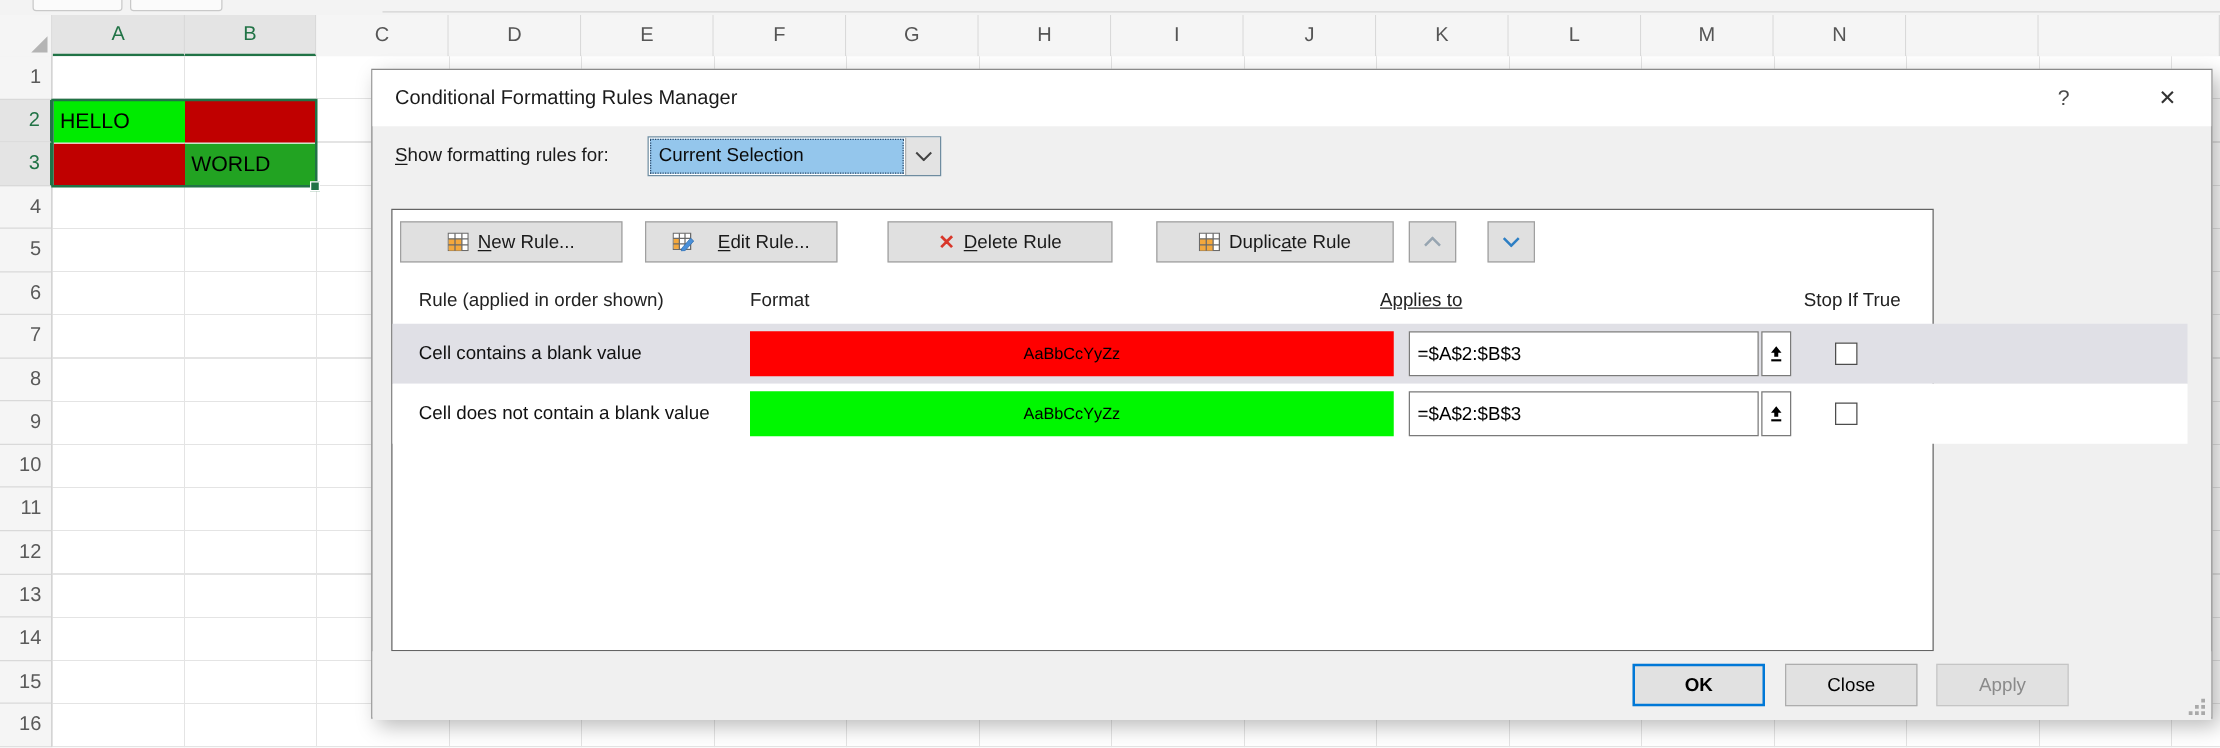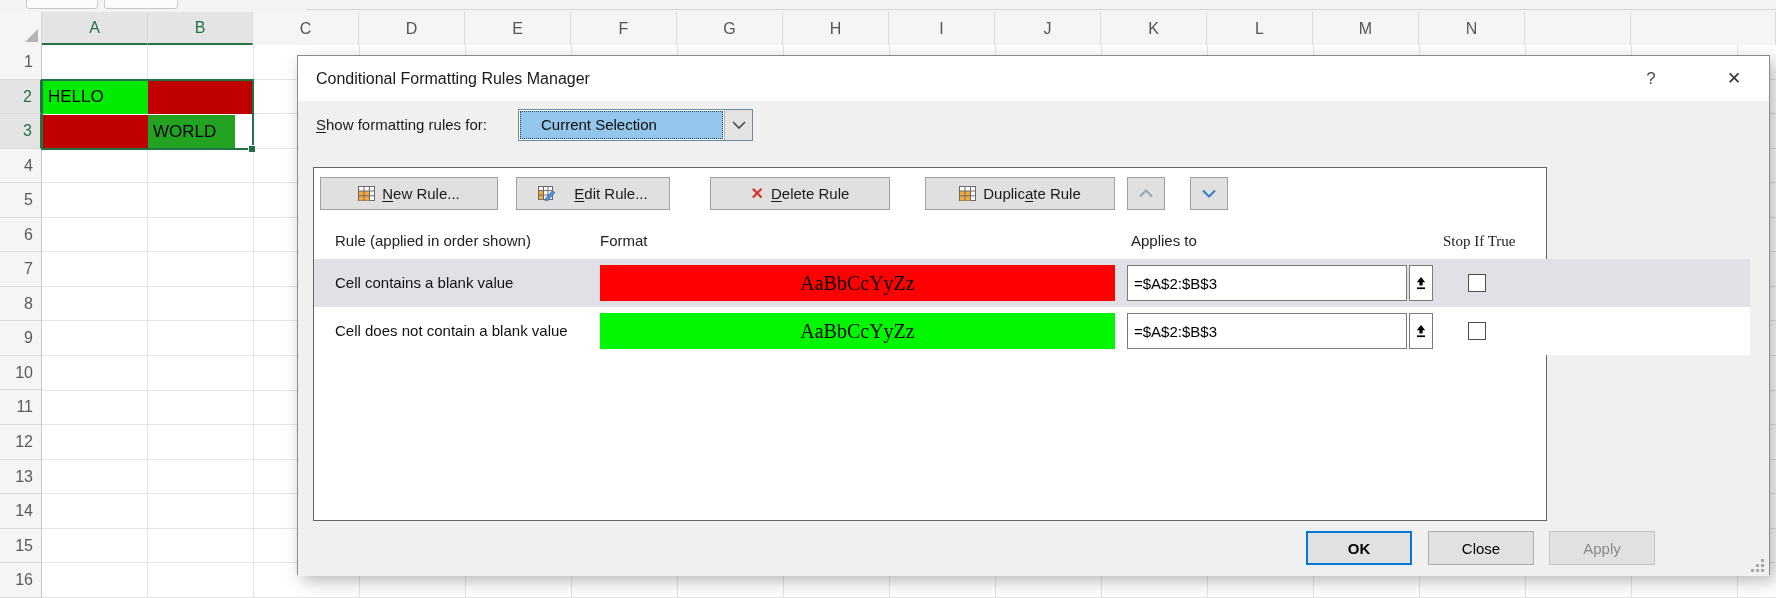--- a/index.html
+++ b/index.html
@@ -32,58 +32,58 @@
     background-image:
       repeating-linear-gradient(to bottom, transparent 0 33.56px, #E4E4E4 33.56px 34.56px),
       repeating-linear-gradient(to right,  transparent 0 105px,   #E4E4E4 105px 106px); }
 
   
   .cellA1 { position:absolute; left:46px; top:45px; height:34px; line-height:34px; font-size:17px; font-weight:bold; color:#000; white-space:nowrap; }
   .cc { position:absolute; height:34px; line-height:34px; font-size:17px; color:#000; padding-left:5px; }
   .a2 { left:43px;  top:80px;    width:105px; }
   .b2 { left:148px; top:80px;    width:105px; }
   .a3 { left:43px;  top:114.5px; width:105px; }
-  .b3 { left:148px; top:114.5px; width:87px; }
+  .b3 { left:148px; top:114.5px; width:105px; }
   .selbox { position:absolute; left:41px; top:78.5px; width:213px; height:71px; border:2px solid #217346; pointer-events:none; }
   .fillhandle { position:absolute; left:248px; top:144.5px; width:8px; height:8px; background:#217346; border:1px solid #fff; }
 
   
   .dialog { position:absolute; left:297px; top:55px; width:1473px; height:520px; background:#F0F0F0; border:1px solid #8A8A8A; box-shadow:5px 6px 16px rgba(0,0,0,.28); font-size:15px; color:#1a1a1a; }
   .dtitle { position:absolute; left:0; top:0; width:100%; height:45px; background:#fff; }
   .dtitle .txt { position:absolute; left:18px; top:0; line-height:45px; font-size:16px; color:#1a1a1a;text-align:right; }
   .dhelp  { position:absolute; left:1338px; top:0; width:30px; text-align:center; line-height:45px; font-size:17px; color:#4A4A4A; cursor:pointer; }
   .dclose { position:absolute; left:1418px; top:0; width:36px; text-align:center; line-height:45px; font-size:17px; color:#333; cursor:pointer; }
   .dbody { position:absolute; left:0; top:45px; width:100%; height:475px; }
 
   .showlbl { position:absolute; left:18px; top:12px; line-height:24px; font-size:15px; }
   .mn { text-decoration:underline; text-underline-offset:2px; }
   .combo { position:absolute; left:220px; top:8px; width:235px; height:32px; background:#fff; border:1px solid #6E8CA0; display:flex; }
-  .combotext { flex:1; margin:1px; background:#94C6EC; border:1px dotted #2B4A6B; padding-left:20px; line-height:26px; font-size:15px; color:#0a0a0a; overflow:hidden; white-space:nowrap; }
+  .combotext { flex:1; margin:1px; background:#94C6EC; border:1px dotted #2B4A6B; padding-left:6px; line-height:26px; font-size:15px; color:#0a0a0a; overflow:hidden; white-space:nowrap; }
   .comboarrow { width:28px; background:#E3E3E3; border-left:1px solid #B0B0B0; display:grid; place-items:center; }
 
   .rulesbox { position:absolute; left:15px; top:66px; width:1234px; height:354px; background:#fff; border:1px solid #646464;padding-left:48px; }
   .btn { position:absolute; top:9px; height:33px; background:#E0E0E0; border:1px solid #A0A0A0; font-size:15px; color:#1a1a1a; display:flex; align-items:center; justify-content:center; gap:7px; cursor:pointer; }
   .btn-new { left:6px;   width:178px; }
   .btn-edit{ left:202px; width:154px;gap:18px; }
   .btn-del { left:396px; width:180px; }
   .btn-dup { left:611px; width:190px; }
   .btn-up  { left:813px; width:38px; }
   .btn-down{ left:876px; width:38px; }
   .delx { color:#D8372A; font-size:16px; font-weight:bold; }
 
   .thead { position:absolute; left:0; top:55px; width:100%; height:36px; font-size:15px; color:#222; }
   .thead span { position:absolute; line-height:36px; }
   .h-rule   { left:21px; }  .h-format { left:286px; }
-  .h-applies{ left:817px; } .h-stop   { left:1129px;font-family:Liberation Serif, serif; }
+  .h-applies{ left:790px;text-decoration:underline; } .h-stop   { left:1129px; }
 
   .rrow { position:absolute; left:0; width:1436px; height:48px; background:#fff; }
   .rrow.selected { background:#E0E0E6; }
   .r1 { top:91px; } .r2 { top:139px; }
   .rname { position:absolute; left:21px; top:0; line-height:48px; font-size:15px; color:#111; }
-  .swatch { position:absolute; left:286px; top:6px; width:515px; height:36px; text-align:center; line-height:36px; font-size:20px; color:#000;font-family:Liberation Serif, serif; }
+  .swatch { position:absolute; left:286px; top:6px; width:515px; height:36px; text-align:center; line-height:36px; font-size:13px; color:#000; }
   .applies { position:absolute; left:813px; top:6px; width:306px; height:36px; }
   .ainput { position:absolute; left:0; top:0; width:280px; height:36px; border:1px solid #7A7A7A; background:#fff; font-family:"Liberation Sans",sans-serif; font-size:15px; padding-left:6px; color:#000; }
   .picker { position:absolute; left:282px; top:0; width:24px; height:36px; background:#fff; border:1px solid #7A7A7A; display:grid; place-items:center; cursor:pointer; }
   .cbx { position:absolute; left:1154px; top:15px; width:18px; height:18px; background:#fff; border:1px solid #4D4D4D; cursor:pointer; }
 
   .footer { position:absolute; left:0; top:420px; width:100%; height:55px; background:#F0F0F0; }
   .fbtn { position:absolute; top:10px; width:106px; height:34px; font-size:15px; display:grid; place-items:center; cursor:pointer; }
   .fbtn.ok    { left:1008px; background:#E1E1E1; border:2px solid #0078D7; color:#000;font-weight:bold; }
   .fbtn.close { left:1130px; background:#E1E1E1; border:1px solid #ADADAD; color:#000; }
   .fbtn.apply { left:1251px; background:#E1E1E1; border:1px solid #C5C5C5; color:#8A8A8A; }

